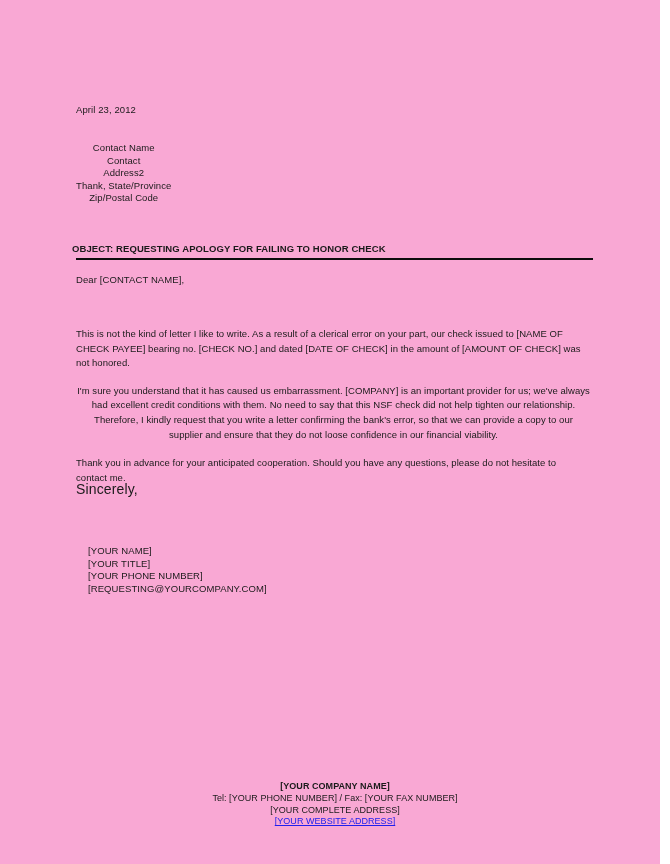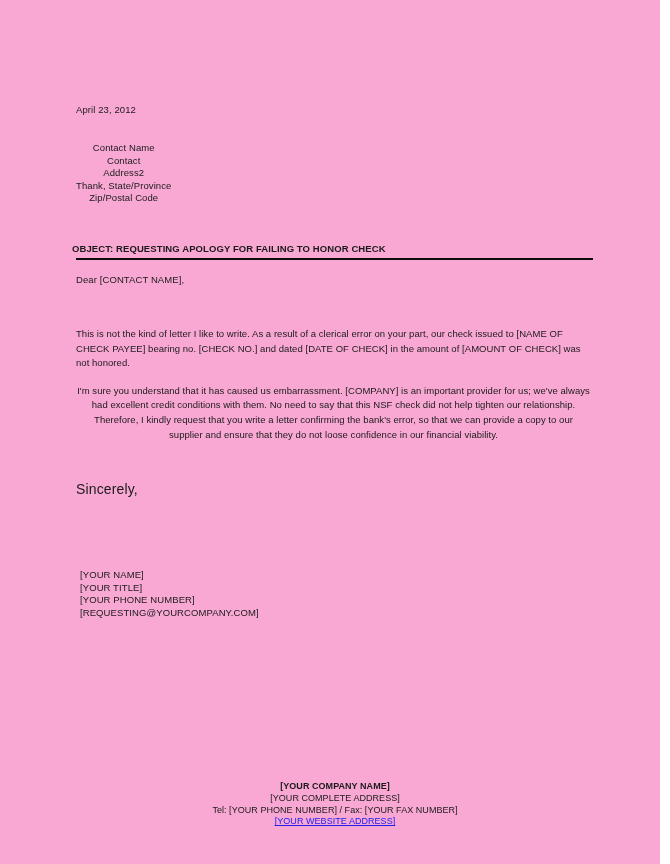--- a/index.html
+++ b/index.html
@@ -94,26 +94,25 @@
     left: 76px;
     top: 483px;
     font-size: 14px;
     line-height: 13px;
     letter-spacing: 0.01em;
   }
 
   
   .signature-block {
     position: absolute;
-    left: 80px;
+    left: 88px;
     top: 545px;
     font-size: 9.5px;
     line-height: 12.6px;
     letter-spacing: 0.01em;
-    margin-top: 24px;
   }
   .signature-block div { white-space: pre; }
 
   
   .footer {
     position: absolute;
     left: 0;
     top: 781px;
     width: 670px;
     text-align: center;
@@ -147,31 +146,32 @@
   </div>
 
   <div class="object-heading">OBJECT: REQUESTING APOLOGY FOR FAILING TO HONOR CHECK</div>
   <div class="object-rule"></div>
 
   <div class="salutation">Dear [CONTACT NAME],</div>
 
   <div class="body-wrap">
     <p class="para p1">This is not the kind of letter I like to write. As a result of a clerical error on your part, our check issued to [NAME OF CHECK PAYEE] bearing no. [CHECK NO.] and dated [DATE OF CHECK] in the amount of [AMOUNT OF CHECK] was not honored.</p>
     <p class="para p2">I'm sure you understand that it has caused us embarrassment. [COMPANY] is an important provider for us; we've always had excellent credit conditions with them. No need to say that this NSF check did not help tighten our relationship. Therefore, I kindly request that you write a letter confirming the bank's error, so that we can provide a copy to our supplier and ensure that they do not loose confidence in our financial viability.</p>
+    <p class="para p3">Thank you in advance for your anticipated cooperation. Should you have any questions, please do not hesitate to contact me.</p>
   </div>
 
   <div class="closing">Sincerely,</div>
 
   <div class="signature-block">
     <div>[YOUR NAME]</div>
     <div>[YOUR TITLE]</div>
     <div>[YOUR PHONE NUMBER]</div>
     <div>[REQUESTING@YOURCOMPANY.COM]</div>
   </div>
 
   <div class="footer">
     <div class="company">[YOUR COMPANY NAME]</div>
+    <div>Tel: [YOUR PHONE NUMBER] / Fax: [YOUR FAX NUMBER]</div>
     <div>[YOUR COMPLETE ADDRESS]</div>
-    <div>Tel: [YOUR PHONE NUMBER] / Fax: [YOUR FAX NUMBER]</div>
     <div><span class="weblink">[YOUR WEBSITE ADDRESS]</span></div>
   </div>
 
 </div>
 
 </body></html>

